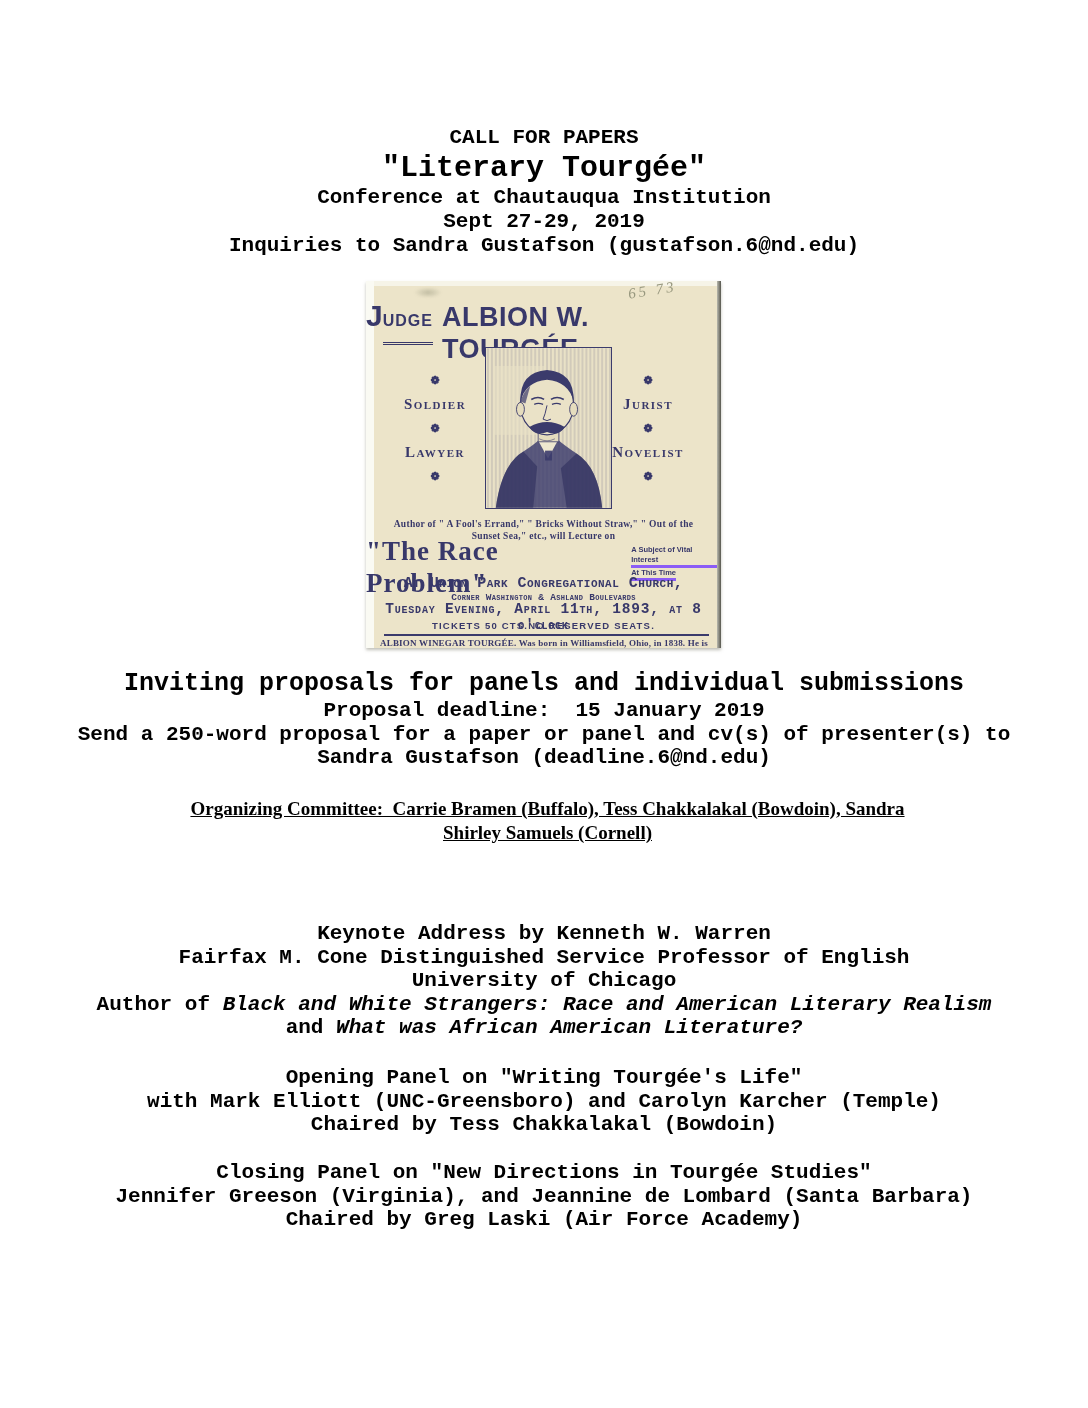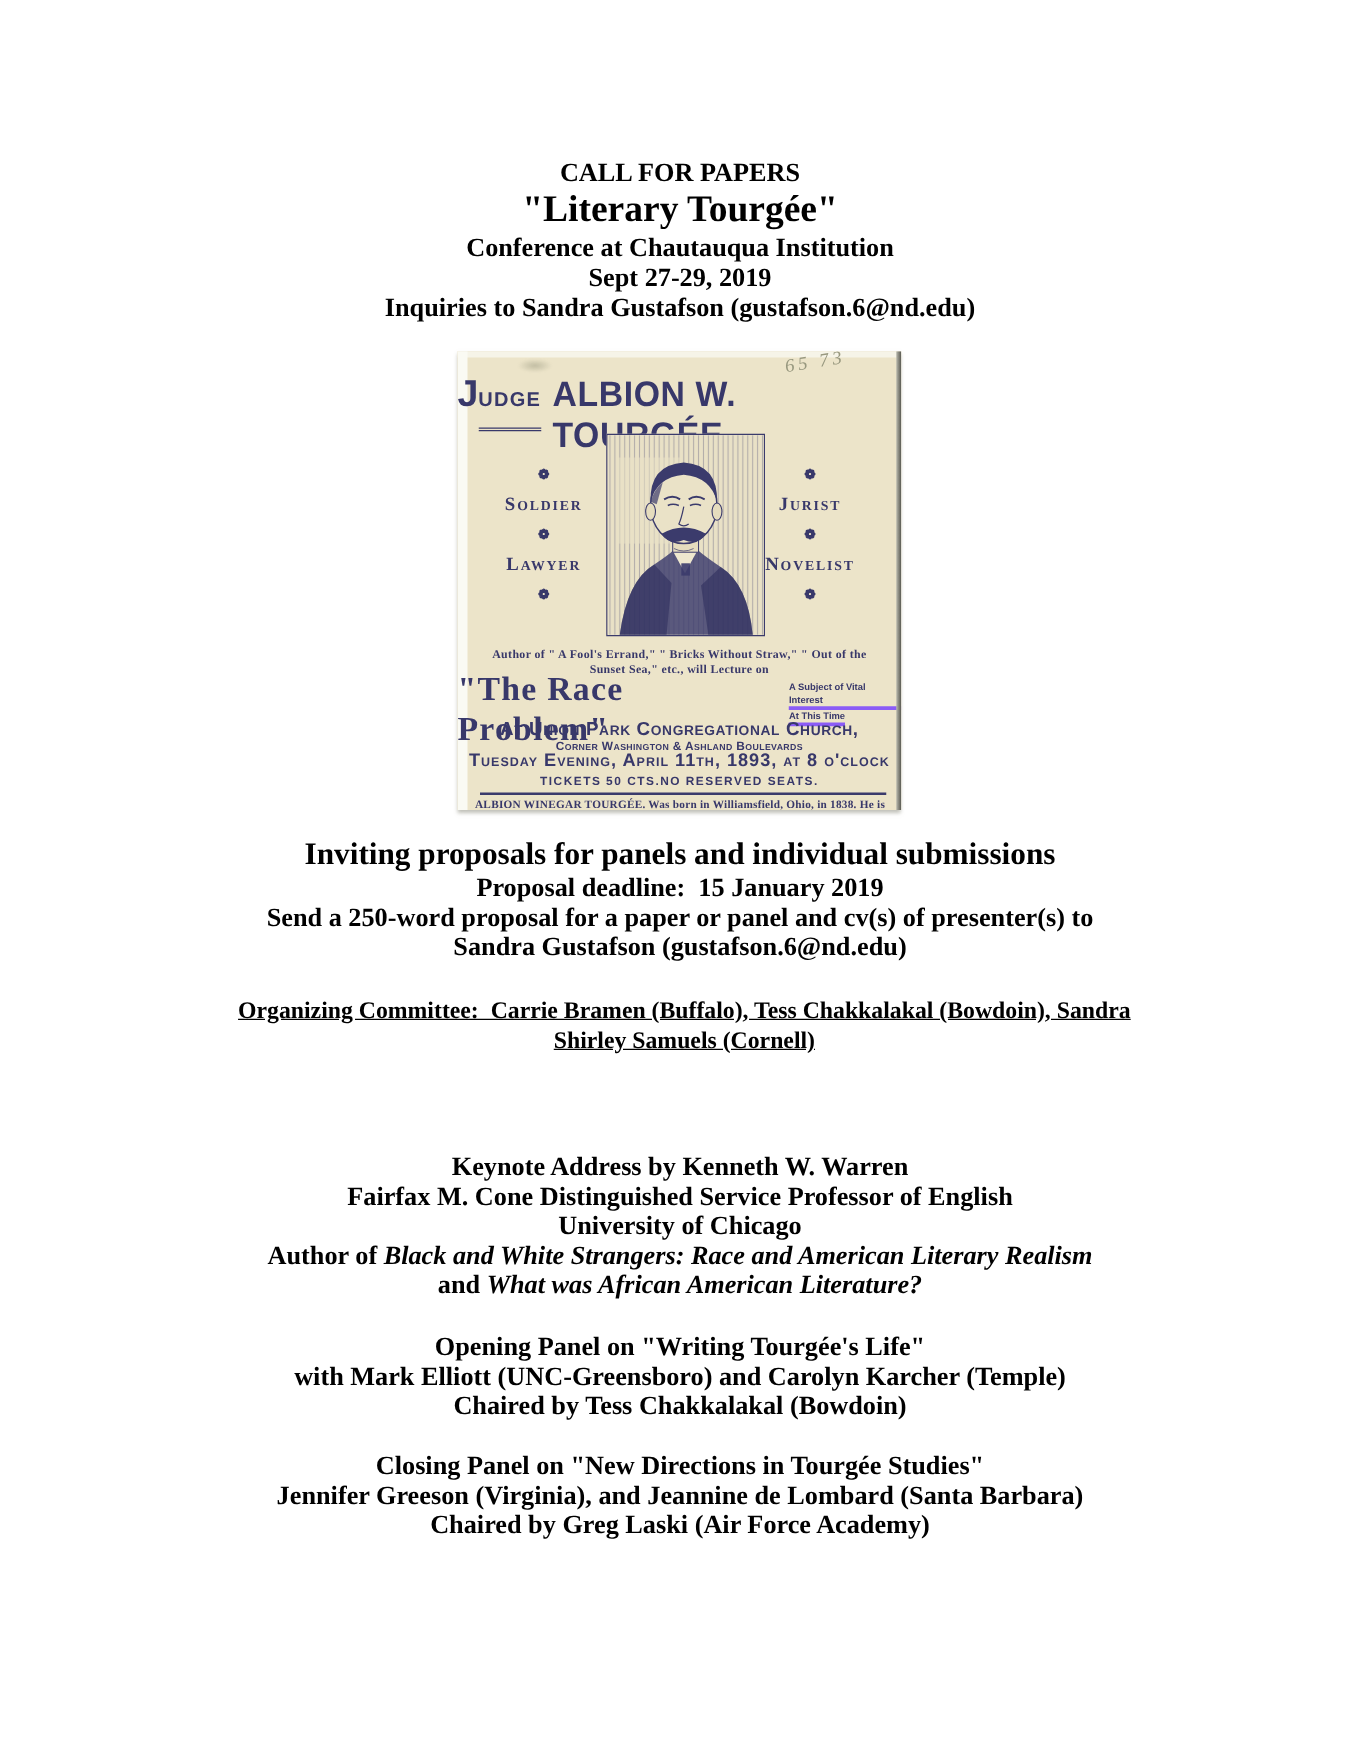--- a/index.html
+++ b/index.html
@@ -2,21 +2,21 @@
 <html><head>
 <meta charset="utf-8">
 <style>
   html,body { margin:0; padding:0; background:#888; }
   .page {
     position:relative; width:1088px; height:1408px; margin:0 auto;
     background:#ffffff; overflow:hidden; color:#000;
     font-family:"Liberation Serif", serif; font-weight:bold;
   }
   [data-bind] { white-space:pre-wrap; }
-  .abs { position:absolute; left:0; right:0; }
+  .abs { position:absolute; left:0; right:0;font-family:Liberation Mono, monospace; }
   .center { text-align:center; }
 
   
   .hdr  { top:126px; font-size:21px; line-height:24px; }
   .hdr .big-title { font-size:30px; line-height:36px; }
   .invite { top:669px; font-size:21px; line-height:23.5px; }
   .invite .invite-heading { font-size:25px; line-height:30px; }
   .committee { top:797px; left:127px; right:120px; text-align:center;
                font-size:19px; line-height:24px; position:absolute;text-decoration:underline; }
   .keynote { top:922px; font-size:21px; line-height:23.5px; }
@@ -182,21 +182,21 @@
     <div class="poster-rule"></div>
     <div class="poster-bio" data-bind="poster.bio">ALBION WINEGAR TOURGÉE.   Was born in Williamsfield, Ohio, in 1838.  He is</div>
 
     <div class="edge-right"></div>
   </div>
 
   <div class="abs center invite">
     <div class="invite-heading" data-bind="invite.heading">Inviting proposals for panels and individual submissions</div>
     <div data-bind="invite.deadline">Proposal deadline:  15 January 2019</div>
     <div data-bind="invite.send_line1">Send a 250-word proposal for a paper or panel and cv(s) of presenter(s) to</div>
-    <div data-bind="invite.send_line2">Sandra Gustafson (gustafson.6@nd.edu)</div>
+    <div data-bind="invite.send_line2">Sandra Gustafson (deadline.6@nd.edu)</div>
   </div>
 
   <div class="committee">
     <div data-bind="committee.line1">Organizing Committee:  Carrie Bramen (Buffalo), Tess Chakkalakal (Bowdoin), Sandra</div>
     <div data-bind="committee.line3">Shirley Samuels (Cornell)</div>
   </div>
 
   <div class="abs center keynote">
     <div data-bind="keynote.line1">Keynote Address by Kenneth W. Warren</div>
     <div data-bind="keynote.line2">Fairfax M. Cone Distinguished Service Professor of English</div>

